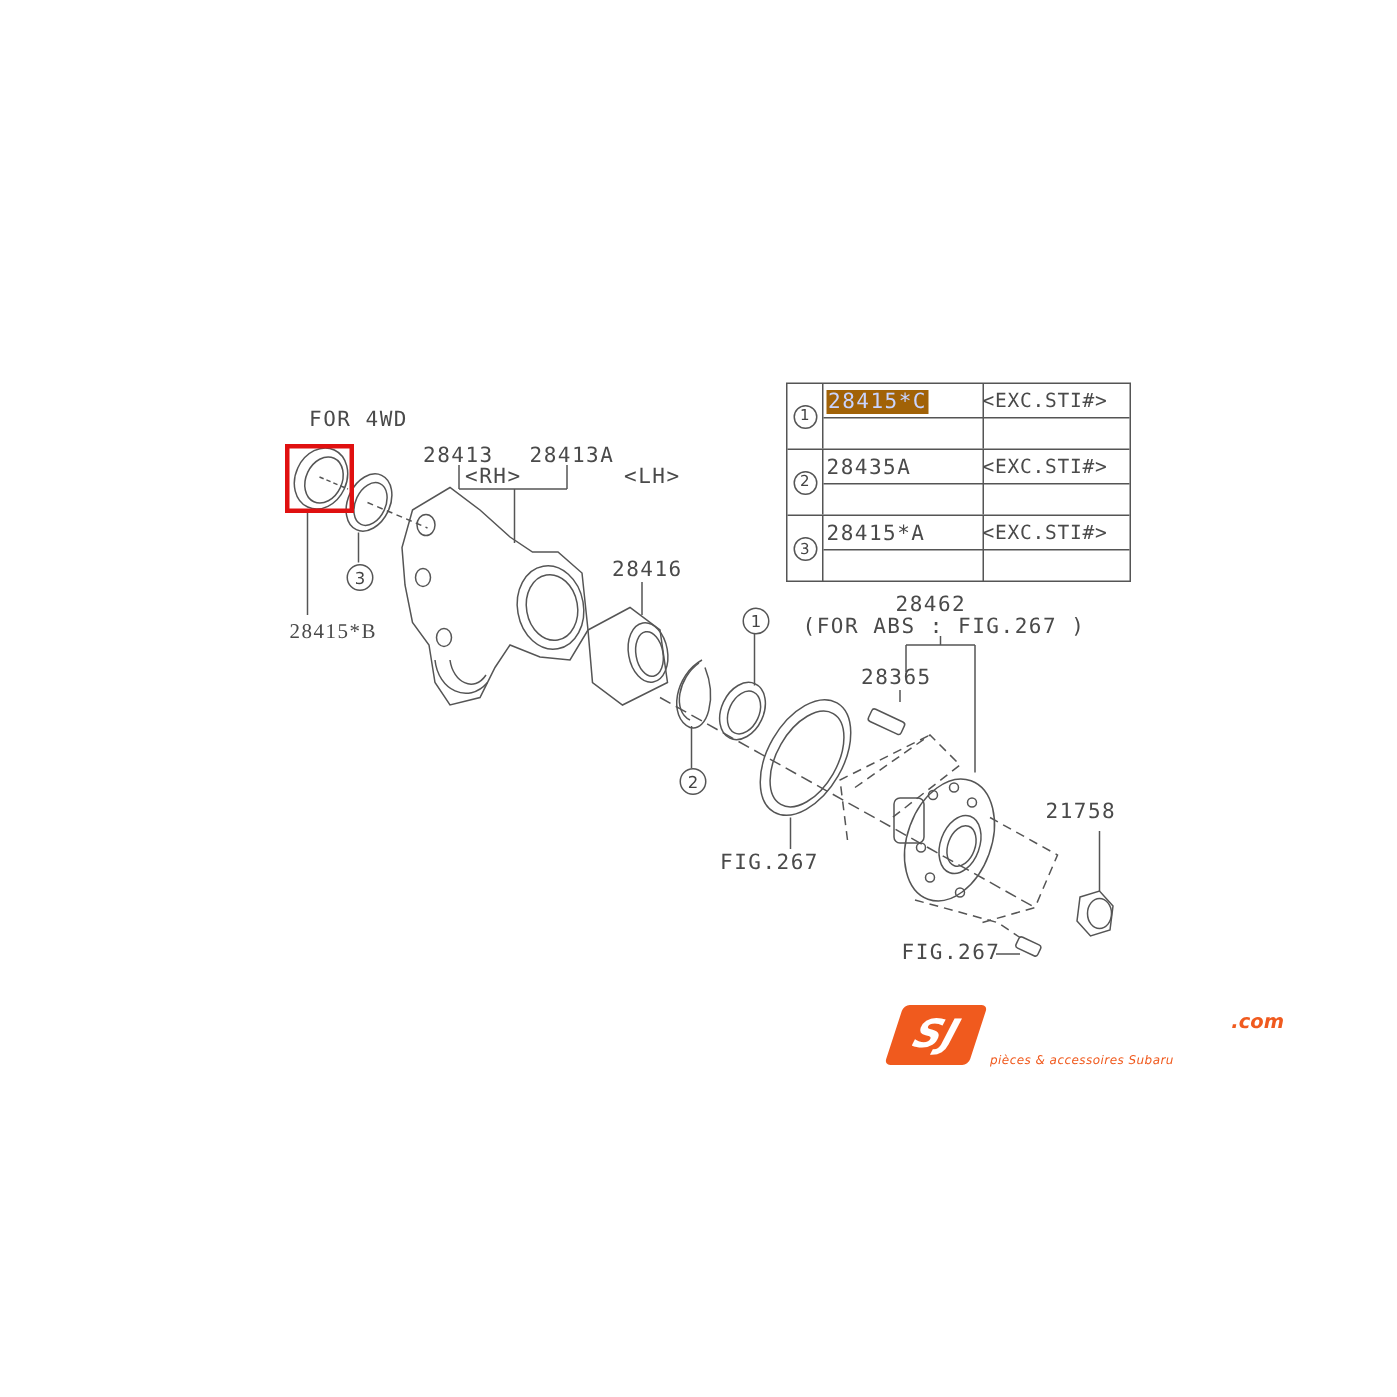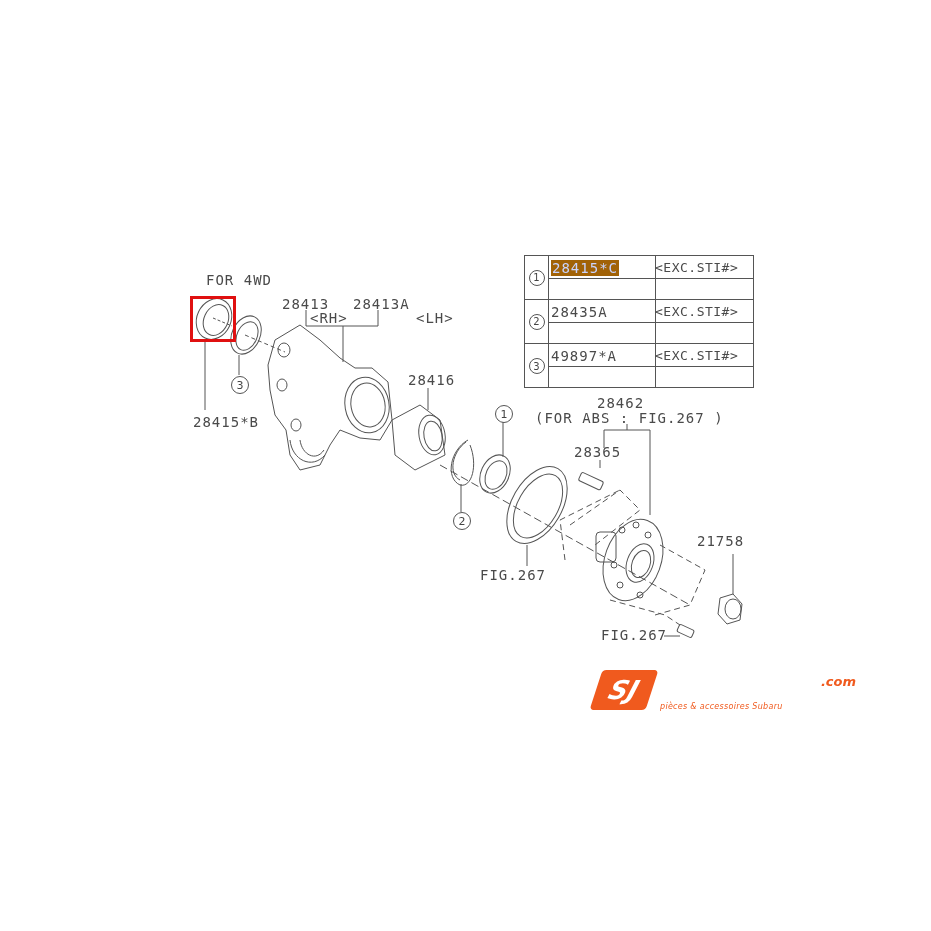--- a/index.html
+++ b/index.html
@@ -123,21 +123,21 @@
 
   <g>
     <rect x="680" y="624" width="16" height="8" rx="2" transform="rotate(25 680 624)"></rect>
   </g>
   <line x1="664" y1="636" x2="680" y2="636"></line>
 </svg>
 
 <div class="highlight-box"></div>
 
 <div class="lbl" style="left:178px;top:272px;margin-left:28px;">FOR 4WD</div>
-<div class="lbl" style="left:193px;top:414px;">28415*B</div>
+<div class="lbl" style="left:193px;top:414px;font-family:Liberation Serif, serif;">28415*B</div>
 <div class="lbl" style="left:282px;top:296px;">28413</div>
 <div class="lbl" style="left:353px;top:296px;">28413A</div>
 <div class="lbl" style="left:310px;top:310px;">&lt;RH&gt;</div>
 <div class="lbl" style="left:384px;top:310px;margin-left:32px;">&lt;LH&gt;</div>
 <div class="lbl" style="left:408px;top:372px;">28416</div>
 <div class="lbl" style="left:597px;top:395px;">28462</div>
 <div class="lbl" style="left:535px;top:410px;text-align:center;">(FOR ABS : FIG.267 )</div>
 <div class="lbl" style="left:574px;top:444px;">28365</div>
 <div class="lbl" style="left:697px;top:533px;">21758</div>
 <div class="lbl" style="left:480px;top:567px;">FIG.267</div>
@@ -165,21 +165,21 @@
     <div class="legend-mid"></div>
     <div class="legend-part">28435A</div>
     <div class="legend-cond">&lt;EXC.STI#&gt;</div>
   </div>
   <div class="legend-row" style="top:88px;">
     <div class="legend-num">
         <span>3</span>
       </div>
     <div class="legend-vsep"></div>
     <div class="legend-mid"></div>
-    <div class="legend-part">49897*A</div>
+    <div class="legend-part">28415*A</div>
     <div class="legend-cond">&lt;EXC.STI#&gt;</div>
   </div>
 </div>
 
 <div class="logo">
   <div class="logo-mark">SJ</div>
   <div class="logo-com">.com</div>
   <div class="logo-tag">pièces &amp; accessoires Subaru</div>
 </div>
 

